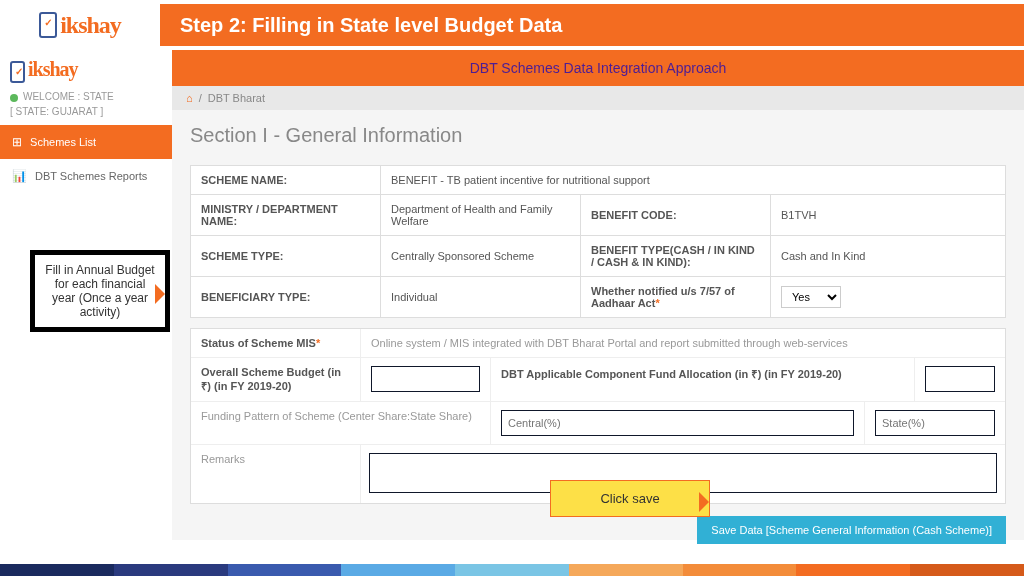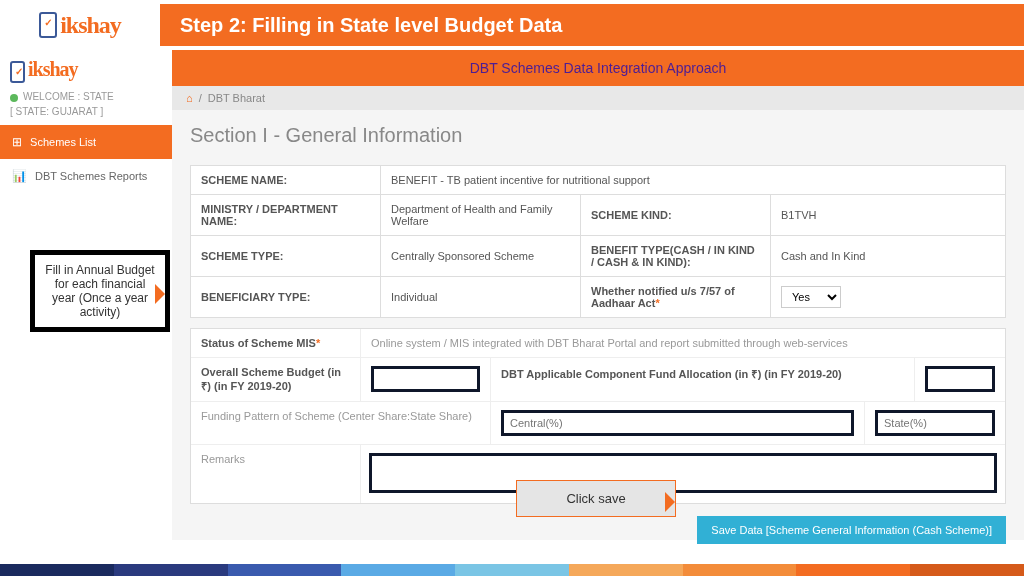--- a/index.html
+++ b/index.html
@@ -30,25 +30,25 @@
 .info-table{width:100%;border-collapse:collapse;background:#fff;border:1px solid #ddd}
 .info-table td{border:1px solid #ddd;padding:8px 10px;font-size:11px;color:#555}
 .info-table .lbl{font-weight:bold;width:190px}
 .select-box{border:1px solid #ccc;padding:3px 6px;font-size:11px;background:#fff;min-width:60px}
 .form-section{margin-top:10px;border:1px solid #ddd;background:#fff}
 .form-row{display:flex;border-bottom:1px solid #eee}
 .form-cell{padding:8px 10px;font-size:11px;color:#555;border-right:1px solid #eee}
 .form-cell:last-child{border-right:none}
 .form-lbl{font-weight:bold;width:170px;flex-shrink:0}
 .form-val{flex:1;color:#999}
-.input-box{border:3px solid #0f172a;height:26px;width:100%;padding:0 6px;font-size:11px}
+.input-box{border:1px solid #0f172a;height:26px;width:100%;padding:0 6px;font-size:11px}
 .save-btn{background:#31b0d5;color:#fff;padding:8px 14px;font-size:11px;border:none;cursor:pointer;float:right;margin-top:12px}
 .callout1{position:absolute;left:30px;top:250px;width:140px;background:#fff;border:5px solid #000000;padding:8px;font-size:12px;color:#333;text-align:center;z-index:10}
 .callout1::after{content:"";position:absolute;right:-10px;top:40%;border:10px solid transparent;border-left-color:#f36c21}
-.callout2{position:absolute;left:516px;top:480px;width:160px;background:#e5e5e5;border:1px solid #f36c21;padding:10px;font-size:13px;color:#333;text-align:center;z-index:10}
+.callout2{position:absolute;left:550px;top:480px;width:160px;background:#fde047;border:1px solid #f36c21;padding:10px;font-size:13px;color:#333;text-align:center;z-index:10}
 .callout2::after{content:"";position:absolute;right:-10px;top:30%;border:10px solid transparent;border-left-color:#f36c21}
 .bottom-stripe{position:absolute;bottom:0;left:0;right:0;height:12px;display:flex}
 .stripe{flex:1}
 .s1{background:#1a2a5e}.s2{background:#2a3a7e}.s3{background:#3a5aae}.s4{background:#5aaae5}.s5{background:#7ac5e5}.s6{background:#f5a85a}.s7{background:#f38c3a}.s8{background:#f36c21}.s9{background:#d55a1a}
 </style>
 </head>
 <body>
 
 <div class="top-logo-bar">
   <div class="top-logo">
@@ -90,21 +90,21 @@
 
       <table class="info-table">
         <tbody>
             <tr>
           <td class="lbl">SCHEME NAME:</td>
           <td colspan="3">BENEFIT - TB patient incentive for nutritional support</td>
         </tr>
         <tr>
           <td class="lbl">MINISTRY / DEPARTMENT NAME:</td>
           <td style="width:200px">Department of Health and Family Welfare</td>
-          <td class="lbl">SCHEME KIND:</td>
+          <td class="lbl">BENEFIT CODE:</td>
           <td>B1TVH</td>
         </tr>
         <tr>
           <td class="lbl">SCHEME TYPE:</td>
           <td>Centrally Sponsored Scheme</td>
           <td class="lbl">BENEFIT TYPE(CASH / IN KIND / CASH &amp; IN KIND):</td>
           <td>Cash and In Kind</td>
         </tr>
         <tr>
           <td class="lbl">BENEFICIARY TYPE:</td>

